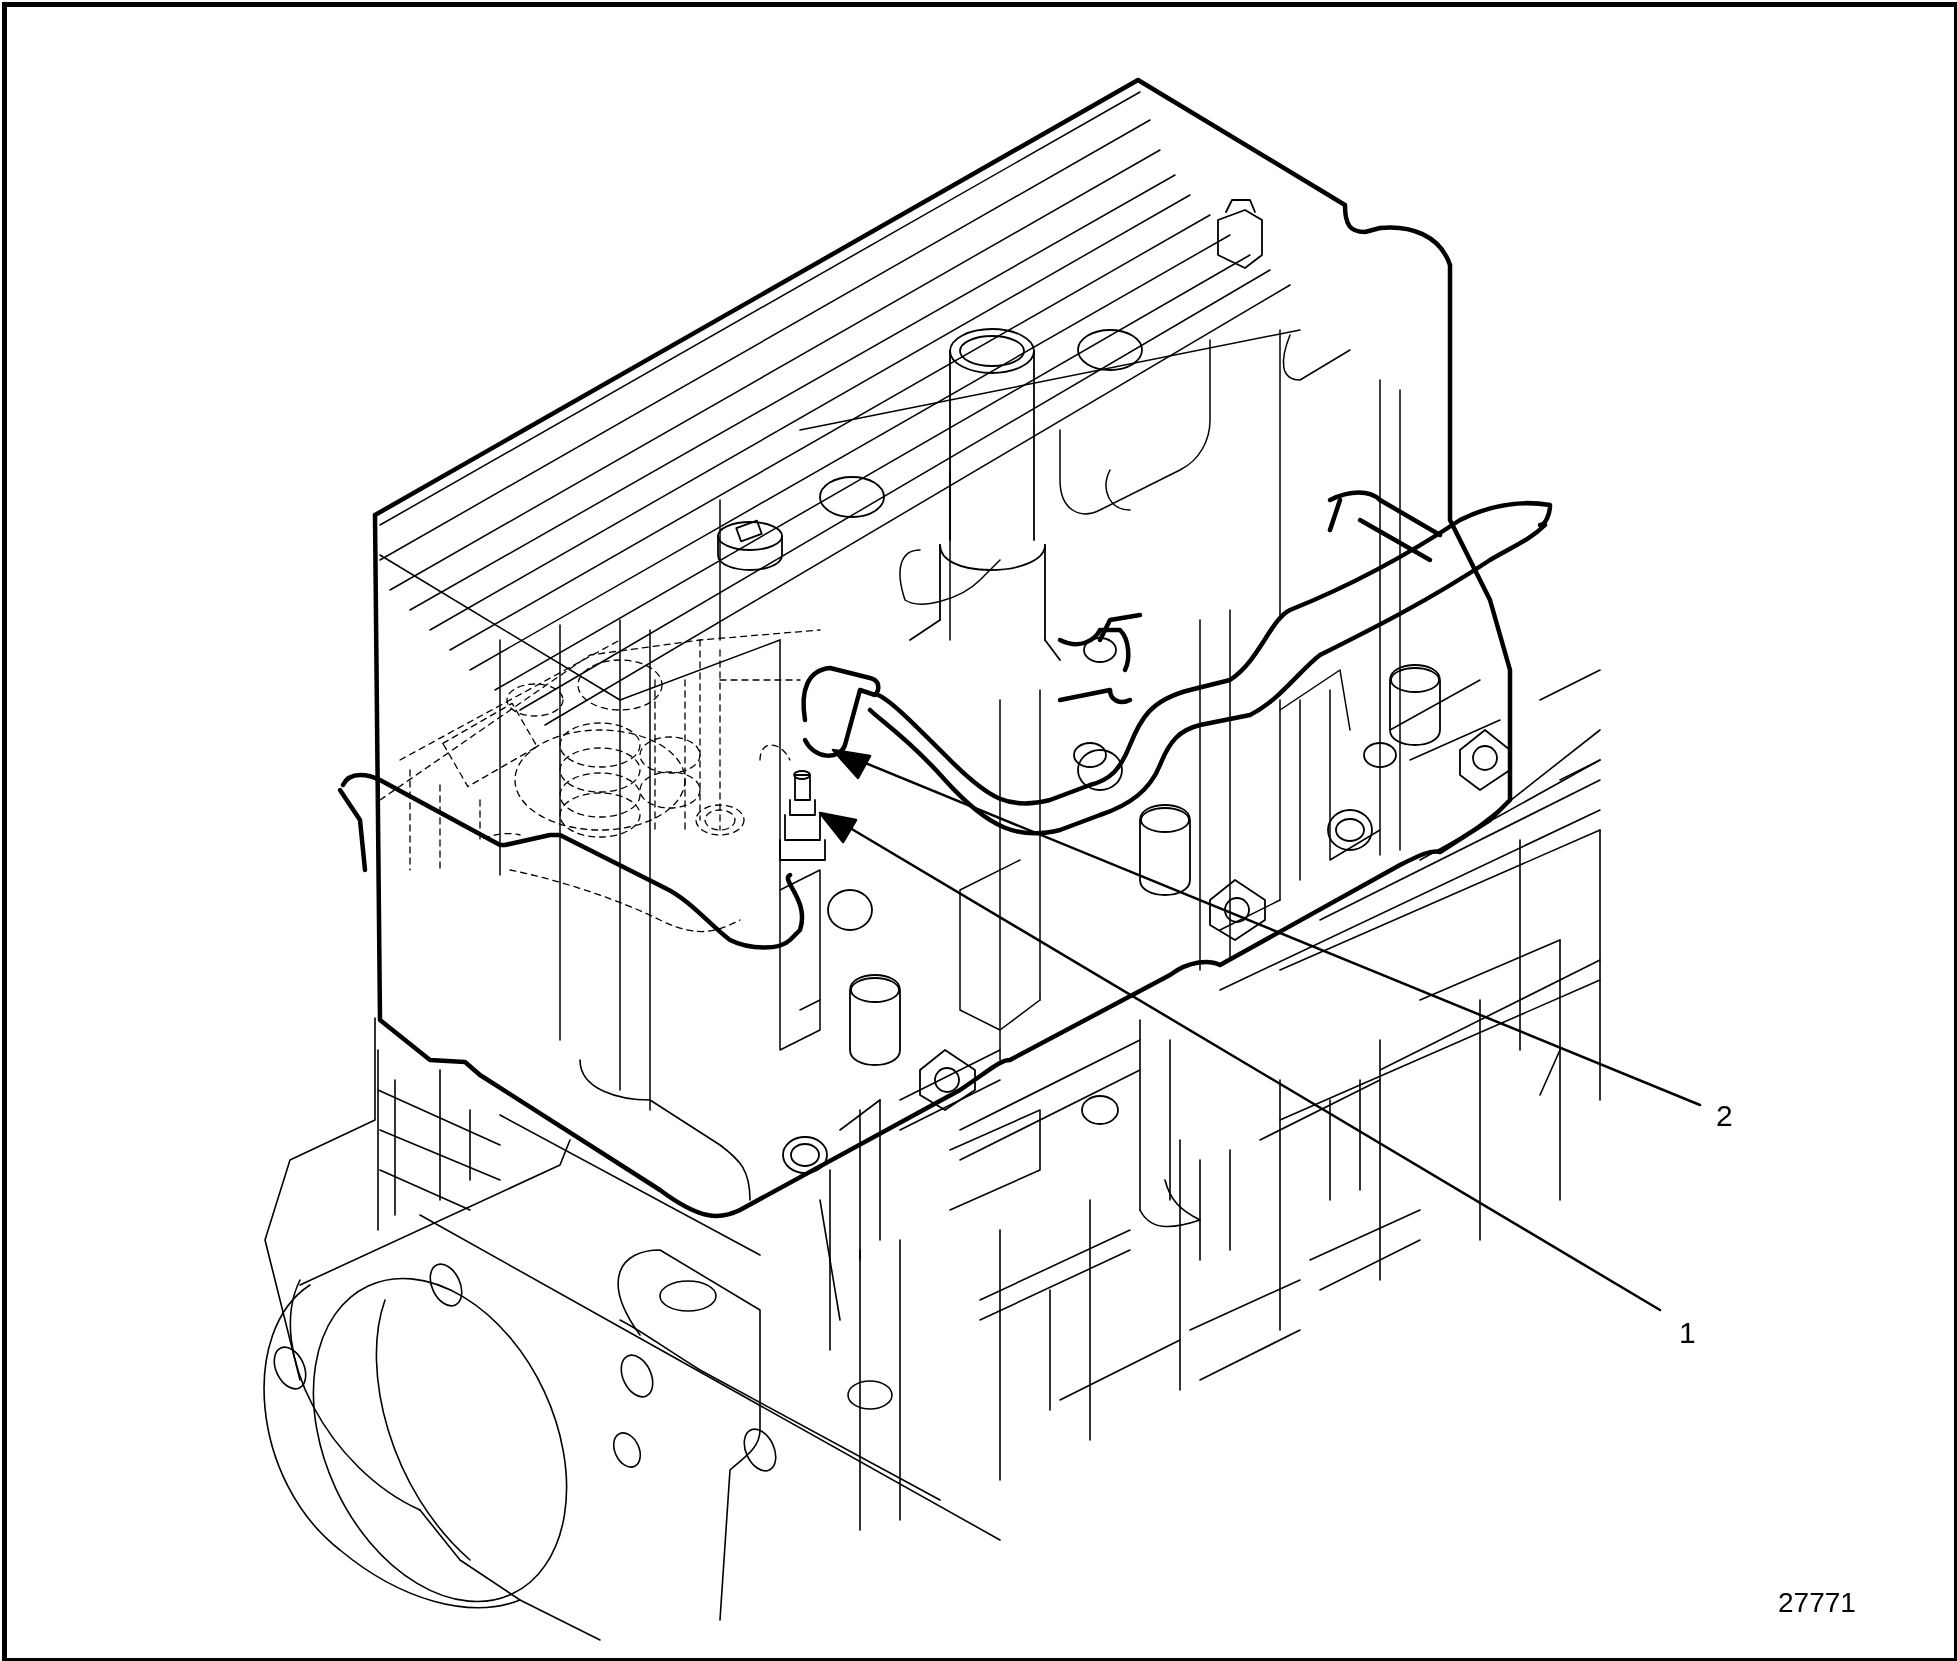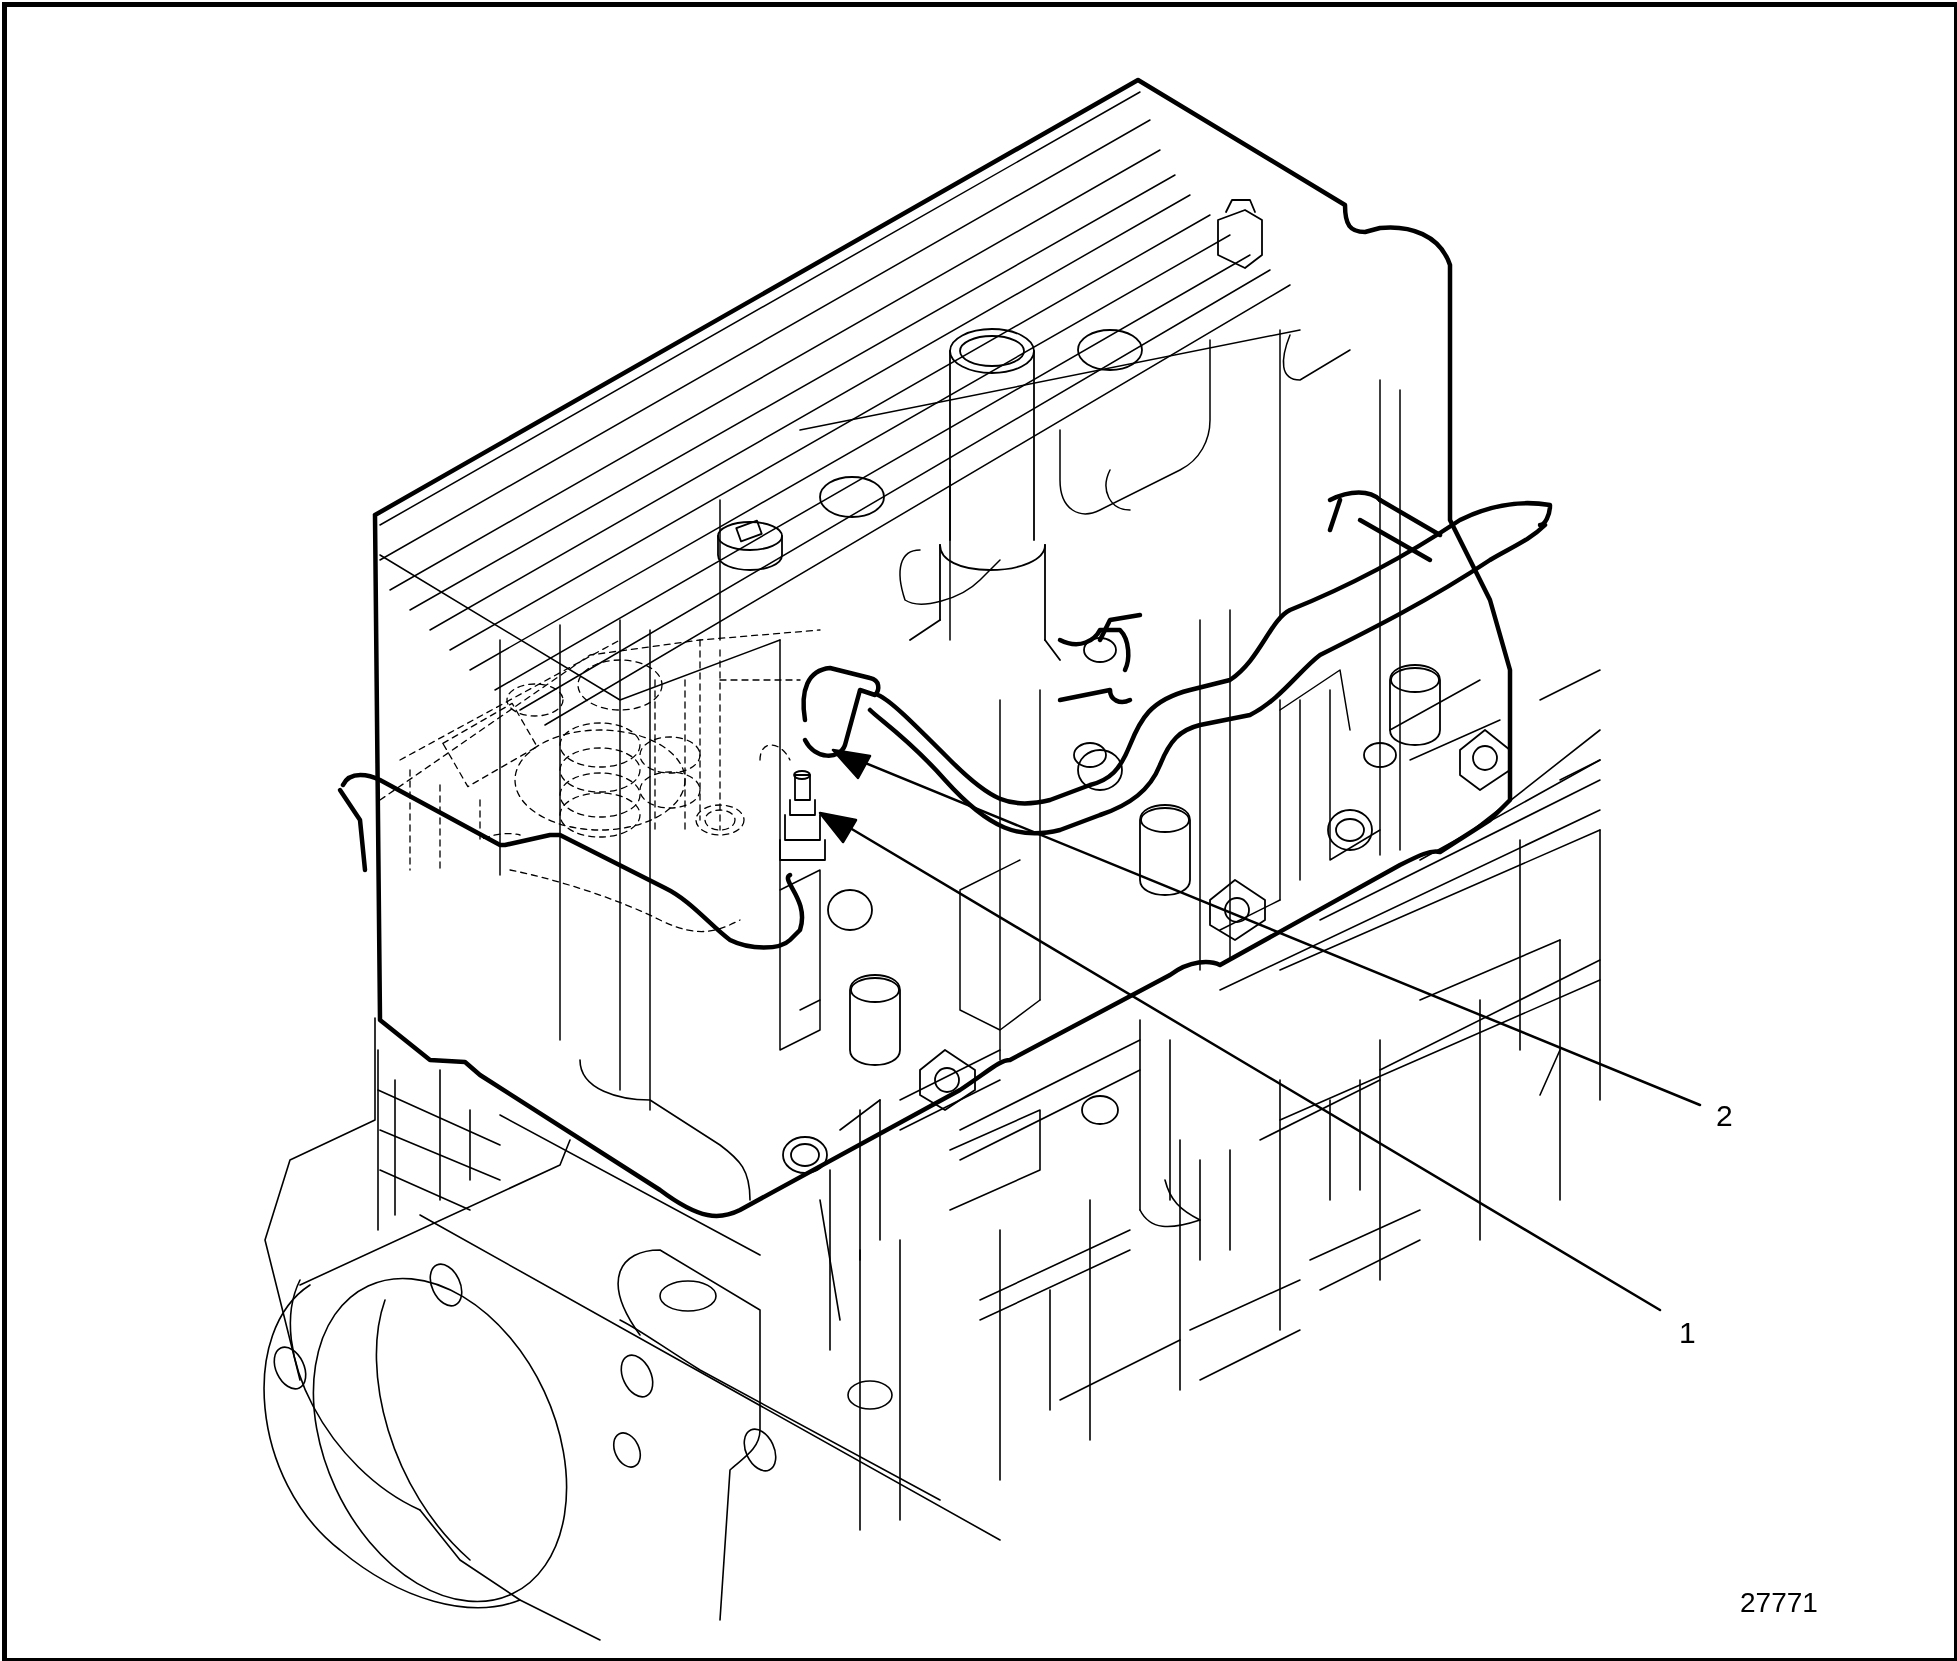--- a/index.html
+++ b/index.html
@@ -248,13 +248,13 @@
   <g stroke-width="2.5">
     <path d="M858 760 L1700 1105"></path>
     <path d="M845 825 L1660 1310"></path>
     <polygon fill="#000" points="833,750 870,756 858,778"></polygon>
     <polygon fill="#000" points="820,813 856,820 843,842"></polygon>
   </g>
 </svg>
 
 <div class="callout" style="left:1716px; top:1101px;">2</div>
 <div class="callout" style="left:1679px; top:1318px;">1</div>
-<div class="fig-number" style="left:1740px; top:1589px;">27771</div>
+<div class="fig-number" style="left:1778px; top:1589px;">27771</div>
 
 </body></html>

